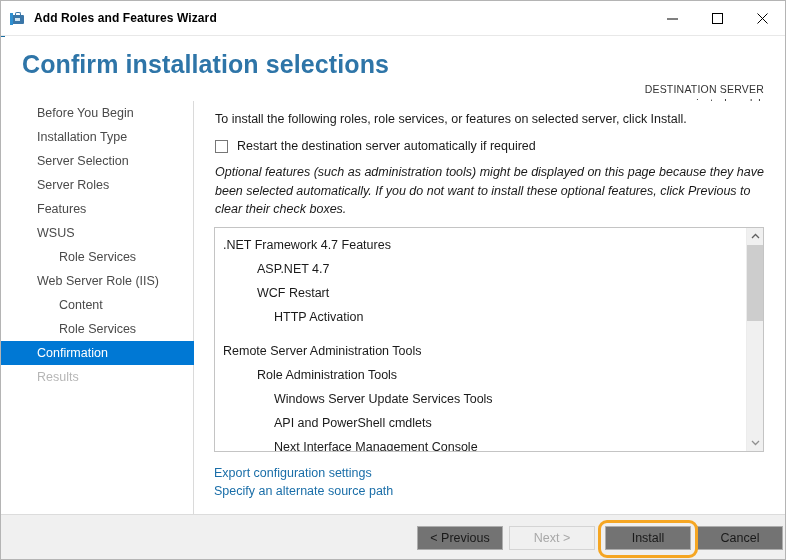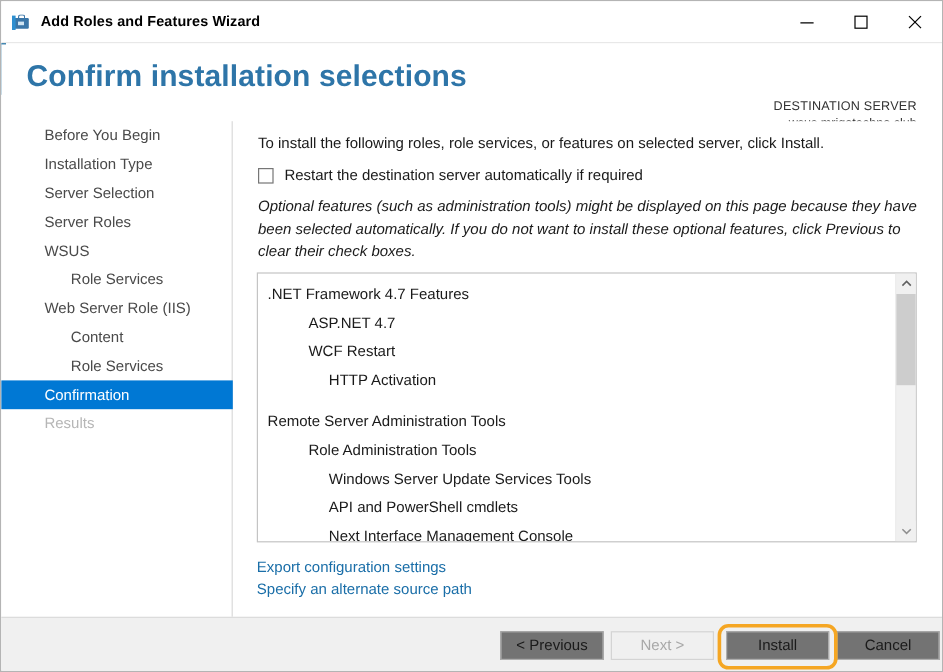--- a/index.html
+++ b/index.html
@@ -306,20 +306,21 @@
       <div class="dest-label">DESTINATION SERVER</div>
       <div class="dest-name">wsus.mrigotechno.club</div>
     </div>
   </div>
 
   <div class="sidebar" id="sidebar-host">
       <div class="nav-item">Before You Begin</div>
       <div class="nav-item">Installation Type</div>
       <div class="nav-item">Server Selection</div>
       <div class="nav-item">Server Roles</div>
+      <div class="nav-item">Features</div>
       <div class="nav-item">WSUS</div>
       <div class="nav-item indent">Role Services</div>
       <div class="nav-item">Web Server Role (IIS)</div>
       <div class="nav-item indent">Content</div>
       <div class="nav-item indent">Role Services</div>
       <div class="nav-item active">Confirmation</div>
       <div class="nav-item disabled">Results</div>
     </div>
 
   <div class="content">

